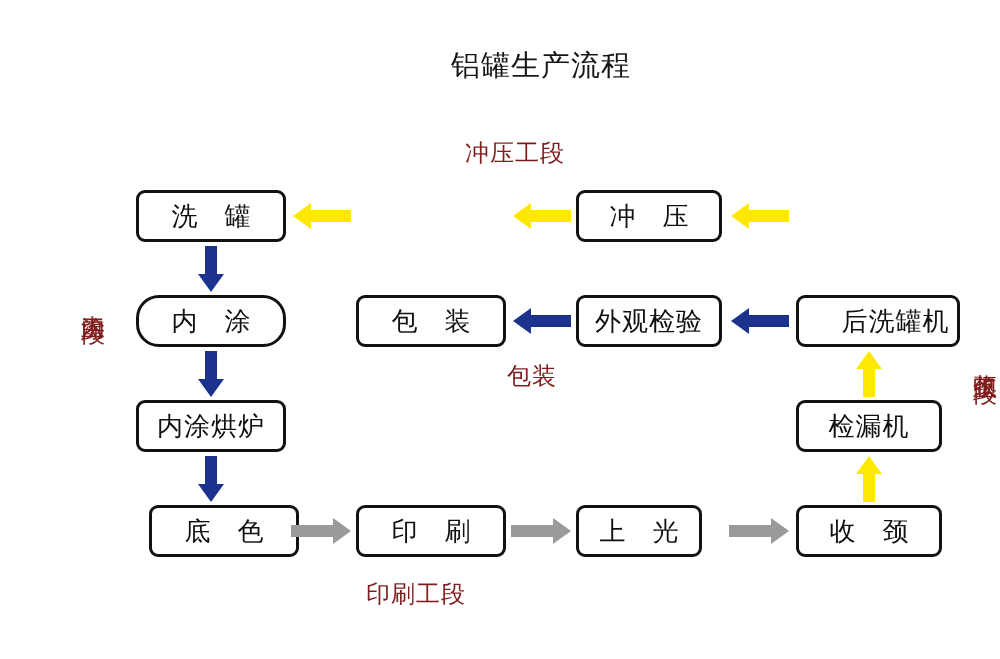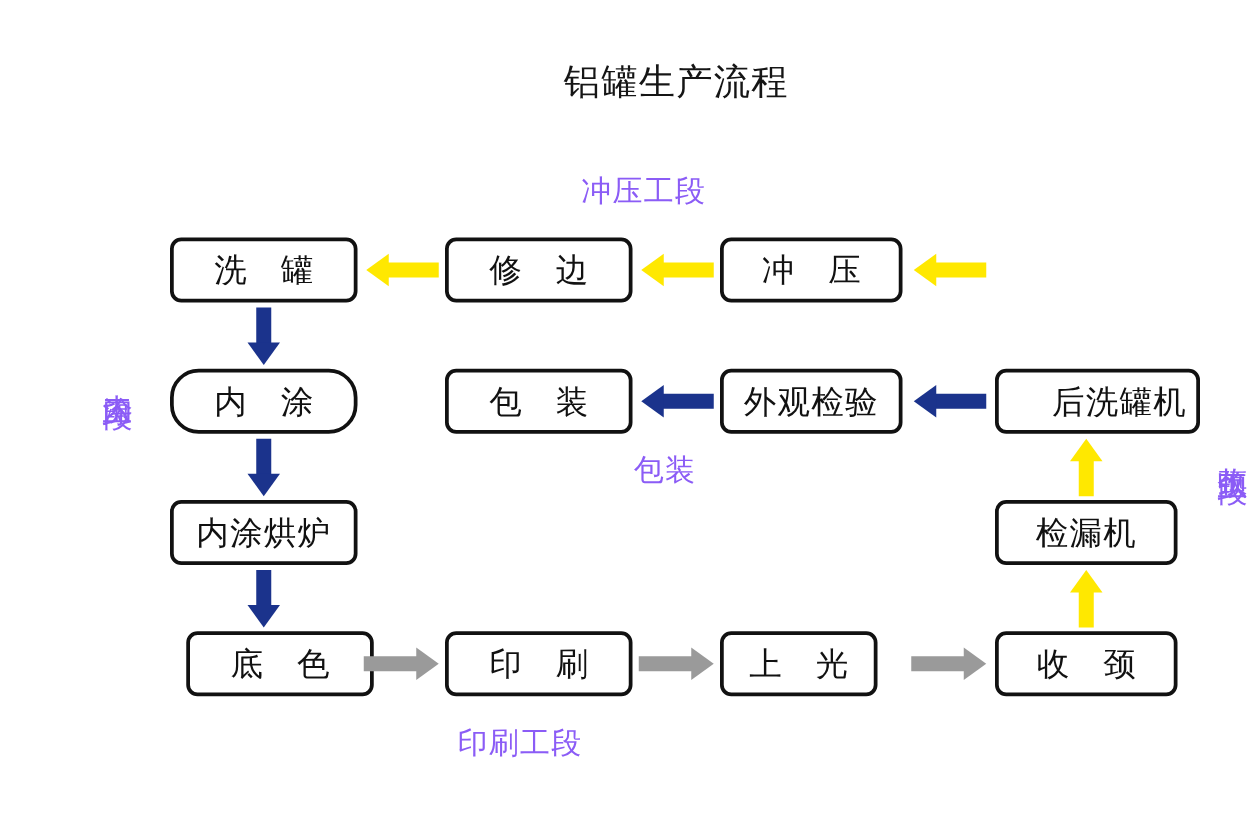--- a/index.html
+++ b/index.html
@@ -46,21 +46,21 @@
     color: #111111;
     height: 52px;
     letter-spacing: 1px;
     white-space: nowrap;
   }
   .node.wide-letter { letter-spacing: 10px; text-indent: 10px; }
 
   
   .seclabel {
     position: absolute;
-    color: #8b5cf6;
+    color: #7f1d1d;
     font-size: 24px;
     letter-spacing: 1px;
     white-space: nowrap;
   }
   .seclabel.vertical {
     writing-mode: vertical-rl;
     text-orientation: upright;
     letter-spacing: 2px;
   }
 
@@ -130,21 +130,20 @@
 
   <div class="seclabel" style="left:466px; top:360px;">包装</div>
 
   <div class="seclabel" style="left:325px; top:578px;">印刷工段</div>
 
   <div class="seclabel vertical" style="left:36px; top:296px;">内涂工段</div>
 
   <div class="seclabel vertical" style="left:928px; top:356px;">收颈工段</div>
 
   <div class="node wide-letter" style="left:95px;  top:190px; width:150px;">洗 罐</div>
-  <div class="node wide-letter" style="left:315px; top:190px; width:150px;">修 边</div>
   <div class="node wide-letter" style="left:535px; top:190px; width:146px;">冲 压</div>
 
   <div class="arrow h left c-yellow" style="left:252px; top:203px; width:58px;">
     <div class="shaft"></div>
     <div class="head hl"></div>
   </div>
   <div class="arrow h left c-yellow" style="left:472px; top:203px; width:58px;">
     <div class="shaft"></div>
     <div class="head hl"></div>
   </div>

